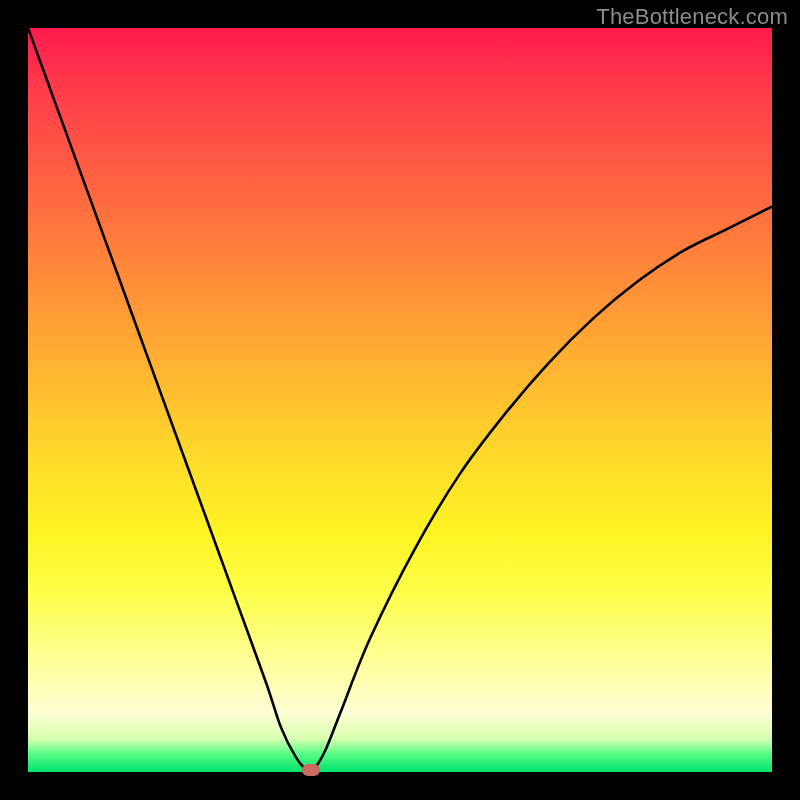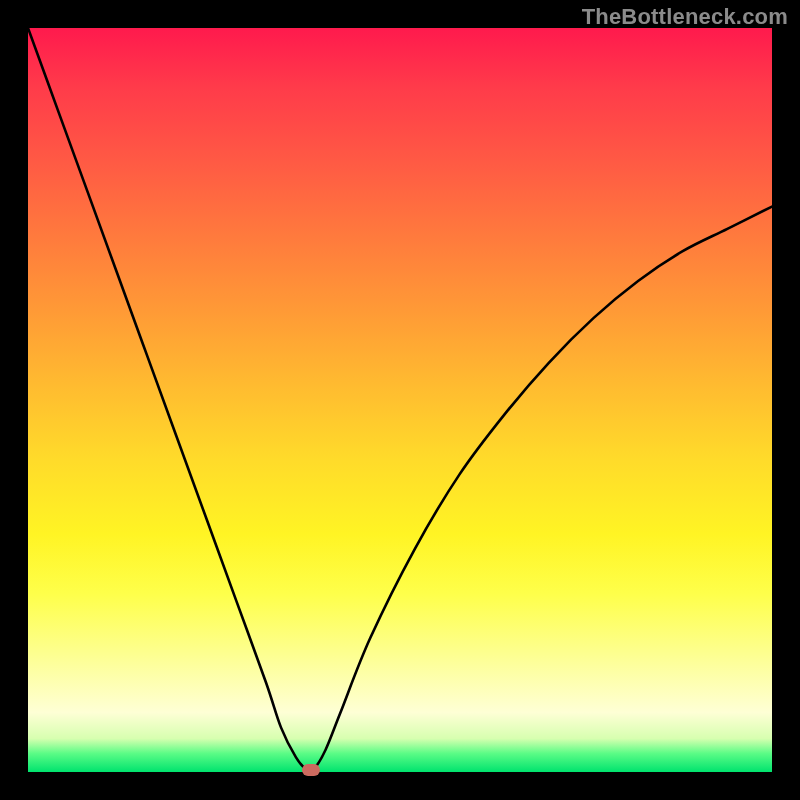--- a/index.html
+++ b/index.html
@@ -51,21 +51,21 @@
     border-radius: 6px;
     background: #cc6a5f;
   }
   .watermark {
     position: absolute;
     top: 4px;
     right: 12px;
     color: #8b8b8b;
     font-size: 22px;
     letter-spacing: 0.2px;
-    font-weight: 700;
+    font-weight: 400;
   }
   svg.curve {
     position: absolute;
     top: 0;
     left: 0;
   }
 </style>
 </head>
 <body>
 

